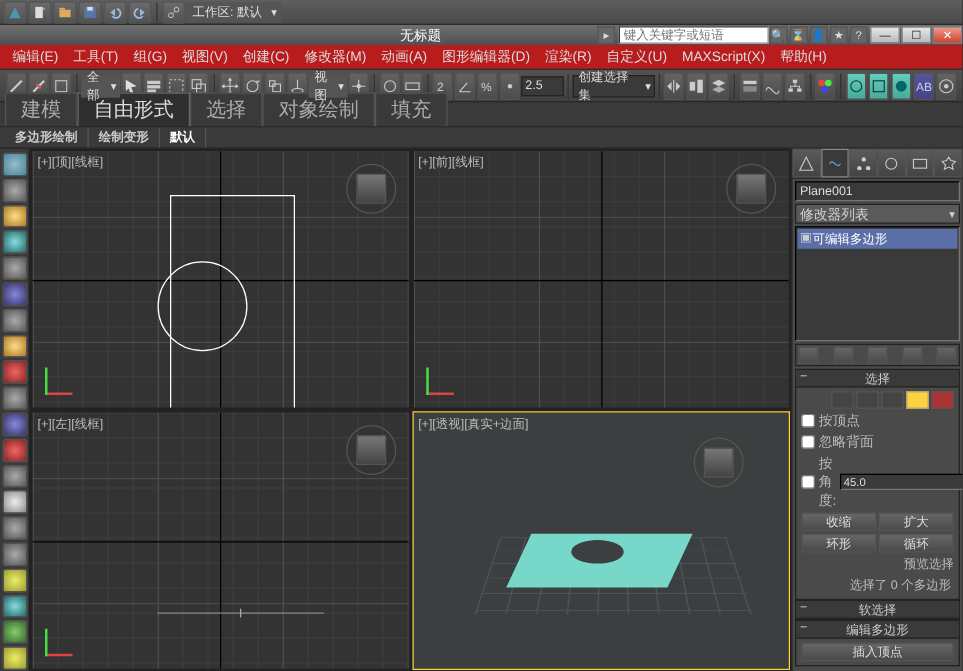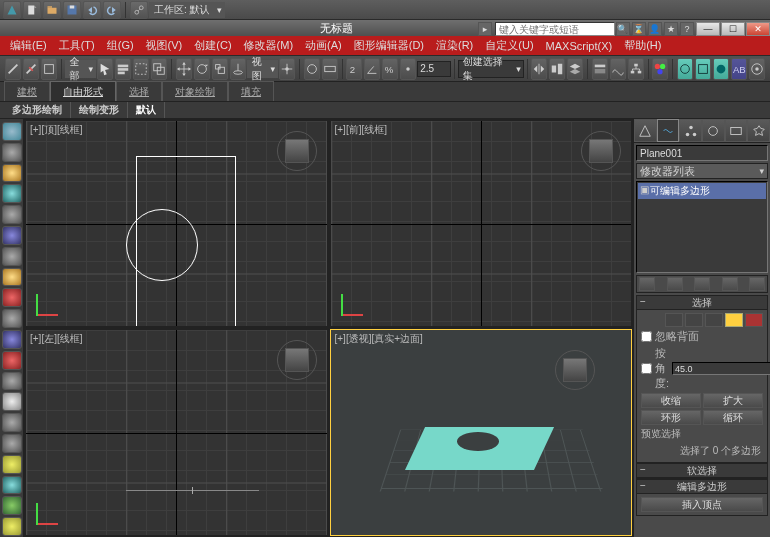--- a/index.html
+++ b/index.html
@@ -1,19 +1,19 @@
 <!DOCTYPE html>
 <html><head>
 <meta charset="utf-8">
 <style>
 * { margin: 0; padding: 0; box-sizing: border-box; font-family: "SimSun", "Microsoft YaHei", Arial, sans-serif; font-size: 11px; }
 html, body { width: 770px; height: 537px; background: #3a3a3a; color: #d0d0d0; overflow: hidden; }
 
 
-.titlebar { height: 16px; background: linear-gradient(#6f6f6f,#4f4f4f); display: flex; align-items: flex-end; }
+.titlebar { height: 16px; background: linear-gradient(#6f6f6f,#4f4f4f); display: flex; align-items: center; }
 .titlebar .caption { flex: 0 0 auto; margin: 0 auto; color: #fff; font-size: 11px; }
 .titlebar .winbtns { display: flex; margin-left: auto; }
 .titlebar .winbtn { width: 24px; height: 14px; border: 1px solid #888; display:flex; align-items:center; justify-content:center; font-size:9px; background: linear-gradient(#e8e8e8,#b8b8b8); color:#222; margin-left:1px;}
 .titlebar .winbtn.close { background: linear-gradient(#e98,#c43); color:#fff; }
 .titlebar .inbox { width: 120px; height: 14px; background:#fff; color:#888; border:1px inset #888; font-size:10px; padding:0 3px; margin-left:2px;}
 .titlebar .ticon { width:14px; height:14px; margin:0 1px; background:#666; border:1px solid #555; display:inline-flex; align-items:center; justify-content:center; font-size:9px; color:#ddd;}
 
 
 .qat { height: 20px; background: linear-gradient(#5e5e5e,#4a4a4a); border-bottom: 1px solid #2a2a2a; display: flex; align-items: center; padding: 0 2px; }
 .qat .qbtn { width: 18px; height: 18px; margin: 0 1px; border: 1px solid #555; background: linear-gradient(#6a6a6a,#525252); border-radius: 2px; display:flex; align-items:center; justify-content:center; }
@@ -33,21 +33,21 @@
 .toolrow .tsep { width:1px; height:20px; background:#333; margin:0 3px; }
 .toolrow .combo { height:18px; border:1px solid #555; background:#555; padding:0 14px 0 4px; font-size:10px; display:inline-flex; align-items:center; position:relative; color:#ddd;}
 .toolrow .combo::after { content:"▾"; position:absolute; right:2px; font-size:9px; }
 .toolrow .spin { width:34px; height:16px; background:#3a3a3a; border:1px solid #222; color:#ddd; font-size:10px; padding:0 2px;}
 .toolrow .teal { background: linear-gradient(#6cb,#4a9); color:#012; }
 .toolrow .mag   { background: linear-gradient(#559,#448); }
 .toolrow .combo.create { background:#3a3a3a; border:1px solid #222; width:100px; }
 
 
 .tabbar { height: 20px; background:#3a3a3a; border-bottom:1px solid #222; display:flex; align-items:flex-end; padding-left:4px;}
-.tab { padding:3px 12px 2px 12px; background:#3a3a3a; color:#aaa; border:1px solid #555; border-bottom:none; font-size:10px; margin-right:0;text-decoration:underline;}
+.tab { padding:3px 12px 2px 12px; background:#3a3a3a; color:#aaa; border:1px solid #555; border-bottom:none; font-size:16px; margin-right:0;}
 .tab.active { background:#2f2f2f; color:#ddd; border-color:#666;}
 
 
 .subbar { height:17px; background:#3a3a3a; border-bottom:1px solid #222; display:flex; align-items:center; padding-left:4px;font-weight:bold;}
 .sub { padding:1px 8px; color:#ccc; font-size:10px; border-right:1px solid #555;}
 .sub.active { color:#fff; }
 
 
 .main { display:flex; height: calc(537px - 16px - 20px - 20px - 26px - 20px - 17px); }
 .lefttools { width:24px; background:#3a3a3a; border-right:1px solid #222; display:flex; flex-direction:column; align-items:center; padding-top:2px;}
@@ -573,38 +573,42 @@
       <div class="rollbody">
         <div class="subobjrow">
           <div class="sobtn"></div>
           <div class="sobtn"></div>
           <div class="sobtn"></div>
           <div class="sobtn sel"></div>
           <div class="sobtn red"></div>
         </div>
         <label class="chk">
             <input type="checkbox" style="">
+            <span>按顶点</span>
+          </label>
+        <label class="chk">
+            <input type="checkbox" style="">
             <span>忽略背面</span>
           </label>
         <div class="numrow">
           <label class="chk">
               <input type="checkbox" style="">
               <span>按角度:</span>
             </label>
           <input class="sp" value="45.0" style="">
         </div>
         <div class="btnrow">
           <button>收缩</button>
           <button>扩大</button>
         </div>
         <div class="btnrow">
           <button>环形</button>
           <button>循环</button>
         </div>
-        <div style="text-align:left;font-size:10px;color:#bbb">预览选择</div>
+        <div style="text-align:right;font-size:10px;color:#bbb">预览选择</div>
         <div class="status-txt">选择了 0 个多边形</div>
       </div>
     </div>
 
     <div class="rollout">
       <div class="rollhd">软选择</div>
     </div>
     <div class="rollout">
       <div class="rollhd">编辑多边形</div>
       <div class="rollbody">

